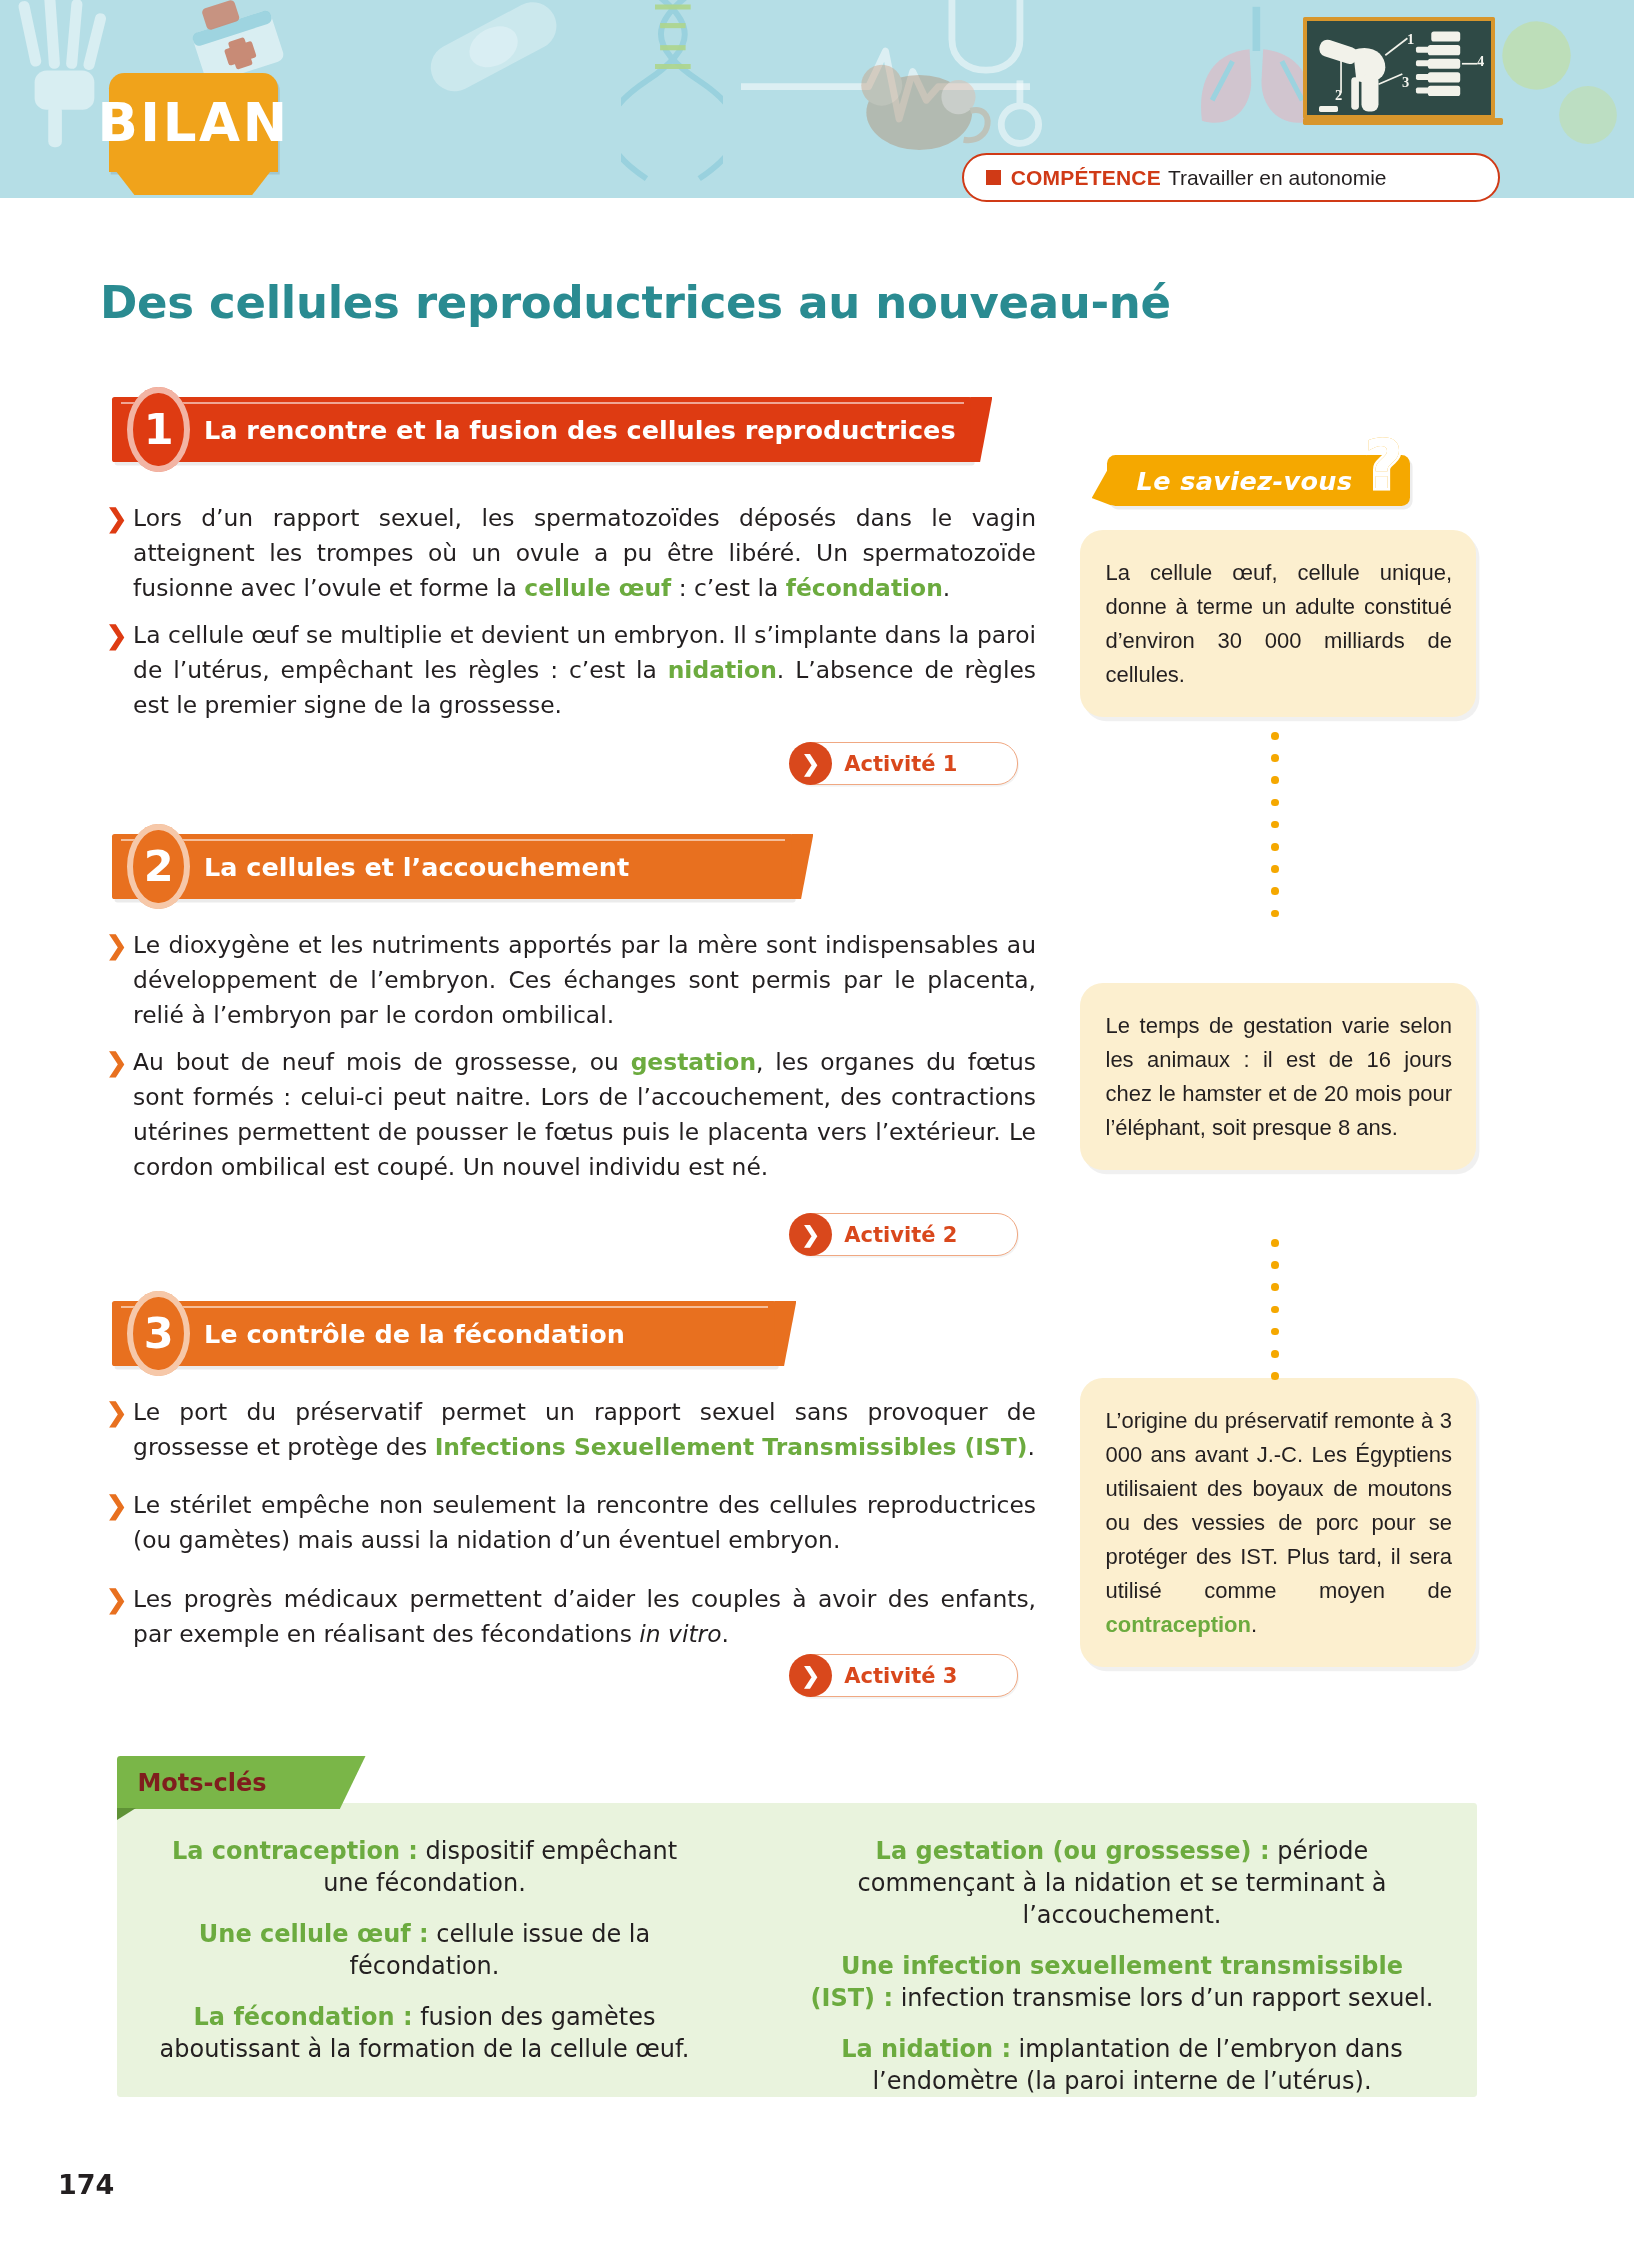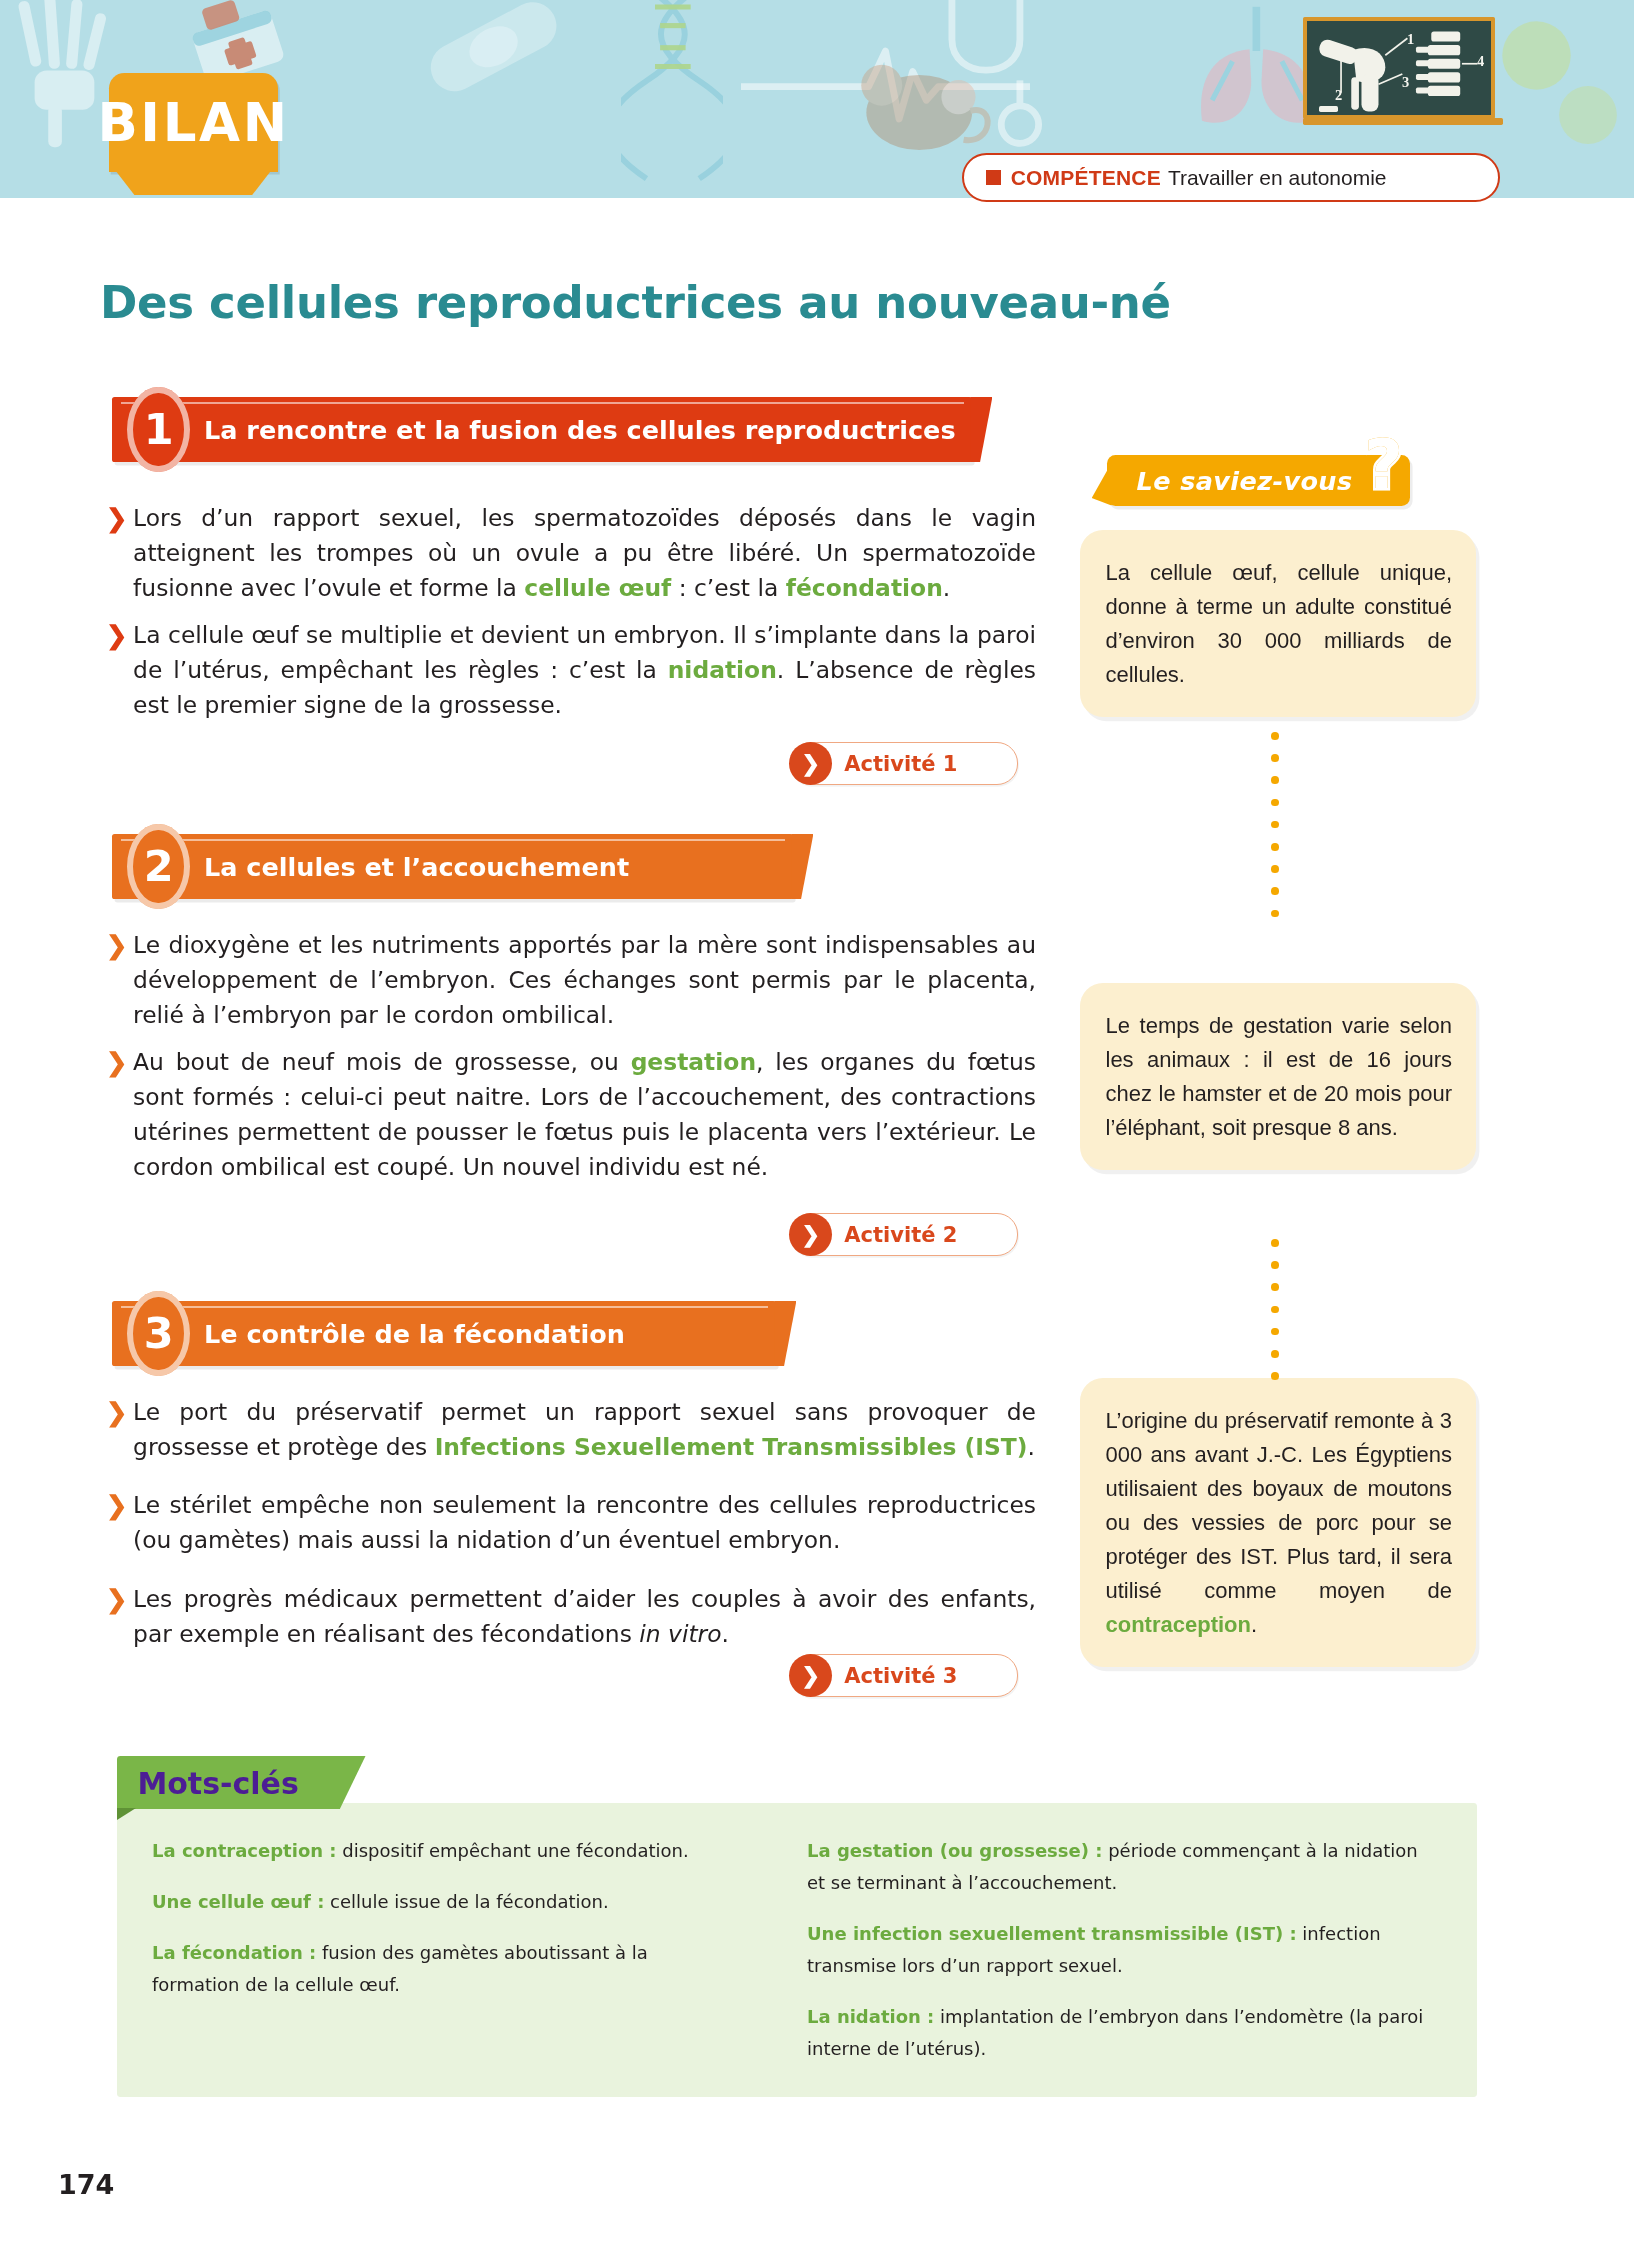--- a/index.html
+++ b/index.html
@@ -203,26 +203,26 @@
   .mots-tab::after{
     content:""; position:absolute; right:-25.5px; top:0; width:27px; height:53px;
     background:#7ab648; clip-path:polygon(0 0, 100% 0, 5% 100%, 0 100%);
   }
   .mots-tab .corner{
     position:absolute; left:0; bottom:-11px; width:19px; height:12px;
     background:#5f9236; clip-path:polygon(0 0, 100% 0, 0 100%);
   }
   .mots-title{
     position:absolute; left:20.4px; top:50%; transform:translateY(-50%);
-    color:#4c1d95; font-size:30px; font-weight:700;
+    color:#7f1d1d; font-size:24px; font-weight:700;
     font-family:"DejaVu Sans", sans-serif;
   }
   .mots-col{ position:absolute; top:1835px; }
-  .mots-entry{ margin-bottom:19px; font-size:18px; line-height:32px;
-               font-family:"DejaVu Sans", sans-serif; color:#231f20; }
+  .mots-entry{ margin-bottom:19px; font-size:24px; line-height:32px;
+               font-family:"DejaVu Sans", sans-serif; color:#231f20;text-align:center; }
   .mots-term{ color:#6cab3f; font-weight:700; }
 
   
   .page-num{
     position:absolute; left:58px; top:2169px;
     font-size:27px; font-weight:700; color:#231f20;
     font-family:"DejaVu Sans", sans-serif;
   }
 </style>
 </head>

